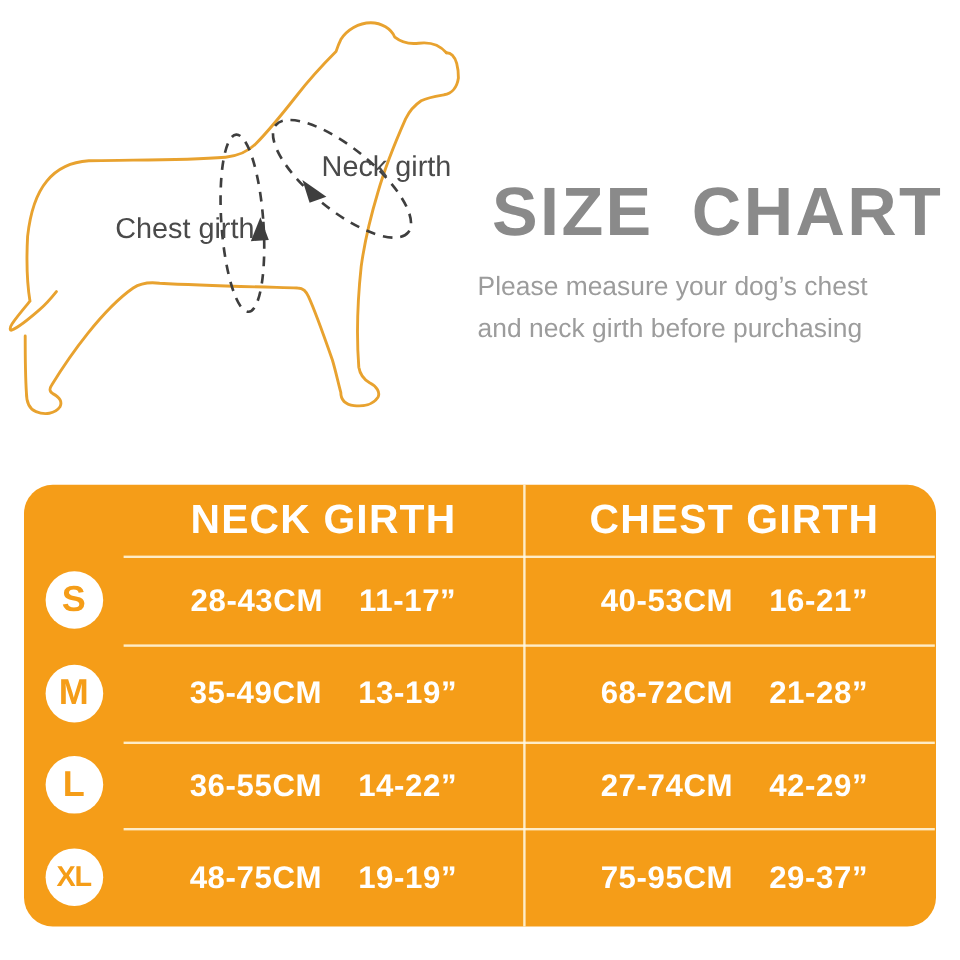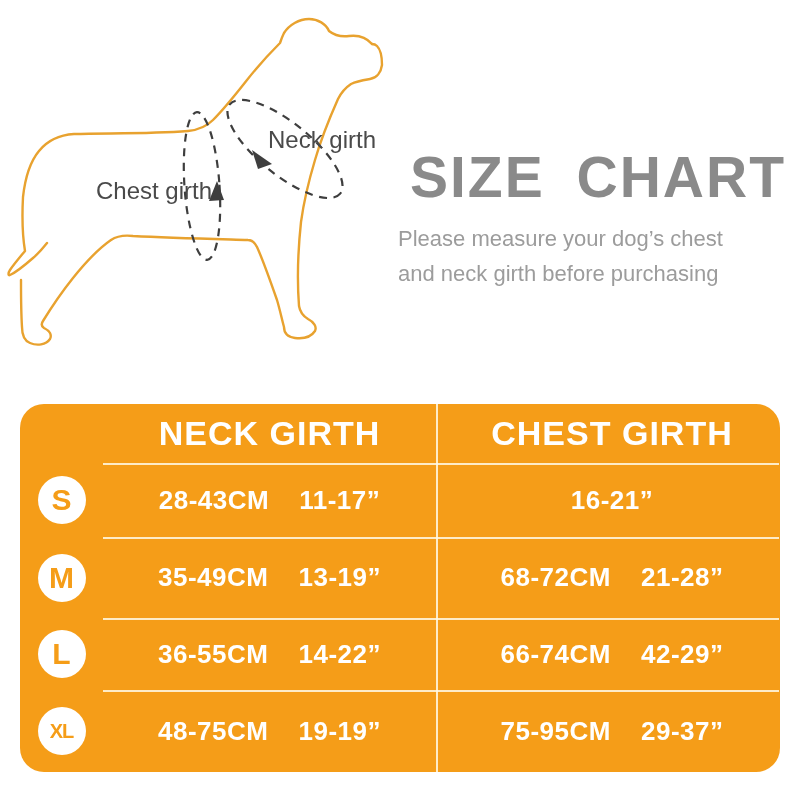--- a/index.html
+++ b/index.html
@@ -51,21 +51,21 @@
   .badge-col{width:83px;display:flex;justify-content:center;align-items:center;flex:0 0 83px;}
   .neck-col{width:333px;flex:0 0 333px;display:flex;justify-content:center;align-items:center;gap:30px;}
   .chest-col{flex:1;display:flex;justify-content:center;align-items:center;gap:30px;padding-left:8px;}
   .hdr-cell{font-size:34px;font-weight:700;letter-spacing:1px;}
   .val{font-size:26px;font-weight:700;letter-spacing:0.5px;white-space:nowrap;}
   .badge{
     width:48px;height:48px;border-radius:50%;background:#ffffff;
     display:flex;justify-content:center;align-items:center;
     color:var(--orange);font-weight:700;font-size:30px;
   }
-  .badge.xl{font-size:20px;letter-spacing:-1px;}
+  .badge.xl{font-size:24px;letter-spacing:-1px;}
 </style>
 </head>
 <body>
 
 <svg id="dog-svg" class="abs" viewBox="0 0 400 390" xmlns="http://www.w3.org/2000/svg" aria-hidden="true">
   <g fill="none" stroke="#E8A22F" stroke-width="2.4" stroke-linecap="round" stroke-linejoin="round">
     <path d="M 372 44
              C 366 37 357 35 349 36
              C 341 37 334 35 329 31
              C 326 24 318 19 309 19
@@ -140,20 +140,21 @@
 
   <div class="band band-s">
     <div class="badge-col">
         <span class="badge">S</span>
       </div>
     <div class="neck-col">
       <span class="val">28-43CM</span>
       <span class="val">11-17”</span>
     </div>
     <div class="chest-col">
+      <span class="val">40-53CM</span>
       <span class="val">16-21”</span>
     </div>
   </div>
 
   <div class="band band-m">
     <div class="badge-col">
         <span class="badge">M</span>
       </div>
     <div class="neck-col">
       <span class="val">35-49CM</span>
@@ -167,21 +168,21 @@
 
   <div class="band band-l">
     <div class="badge-col">
         <span class="badge">L</span>
       </div>
     <div class="neck-col">
       <span class="val">36-55CM</span>
       <span class="val">14-22”</span>
     </div>
     <div class="chest-col">
-      <span class="val">66-74CM</span>
+      <span class="val">27-74CM</span>
       <span class="val">42-29”</span>
     </div>
   </div>
 
   <div class="band band-xl">
     <div class="badge-col">
         <span class="badge xl">XL</span>
       </div>
     <div class="neck-col">
       <span class="val">48-75CM</span>

